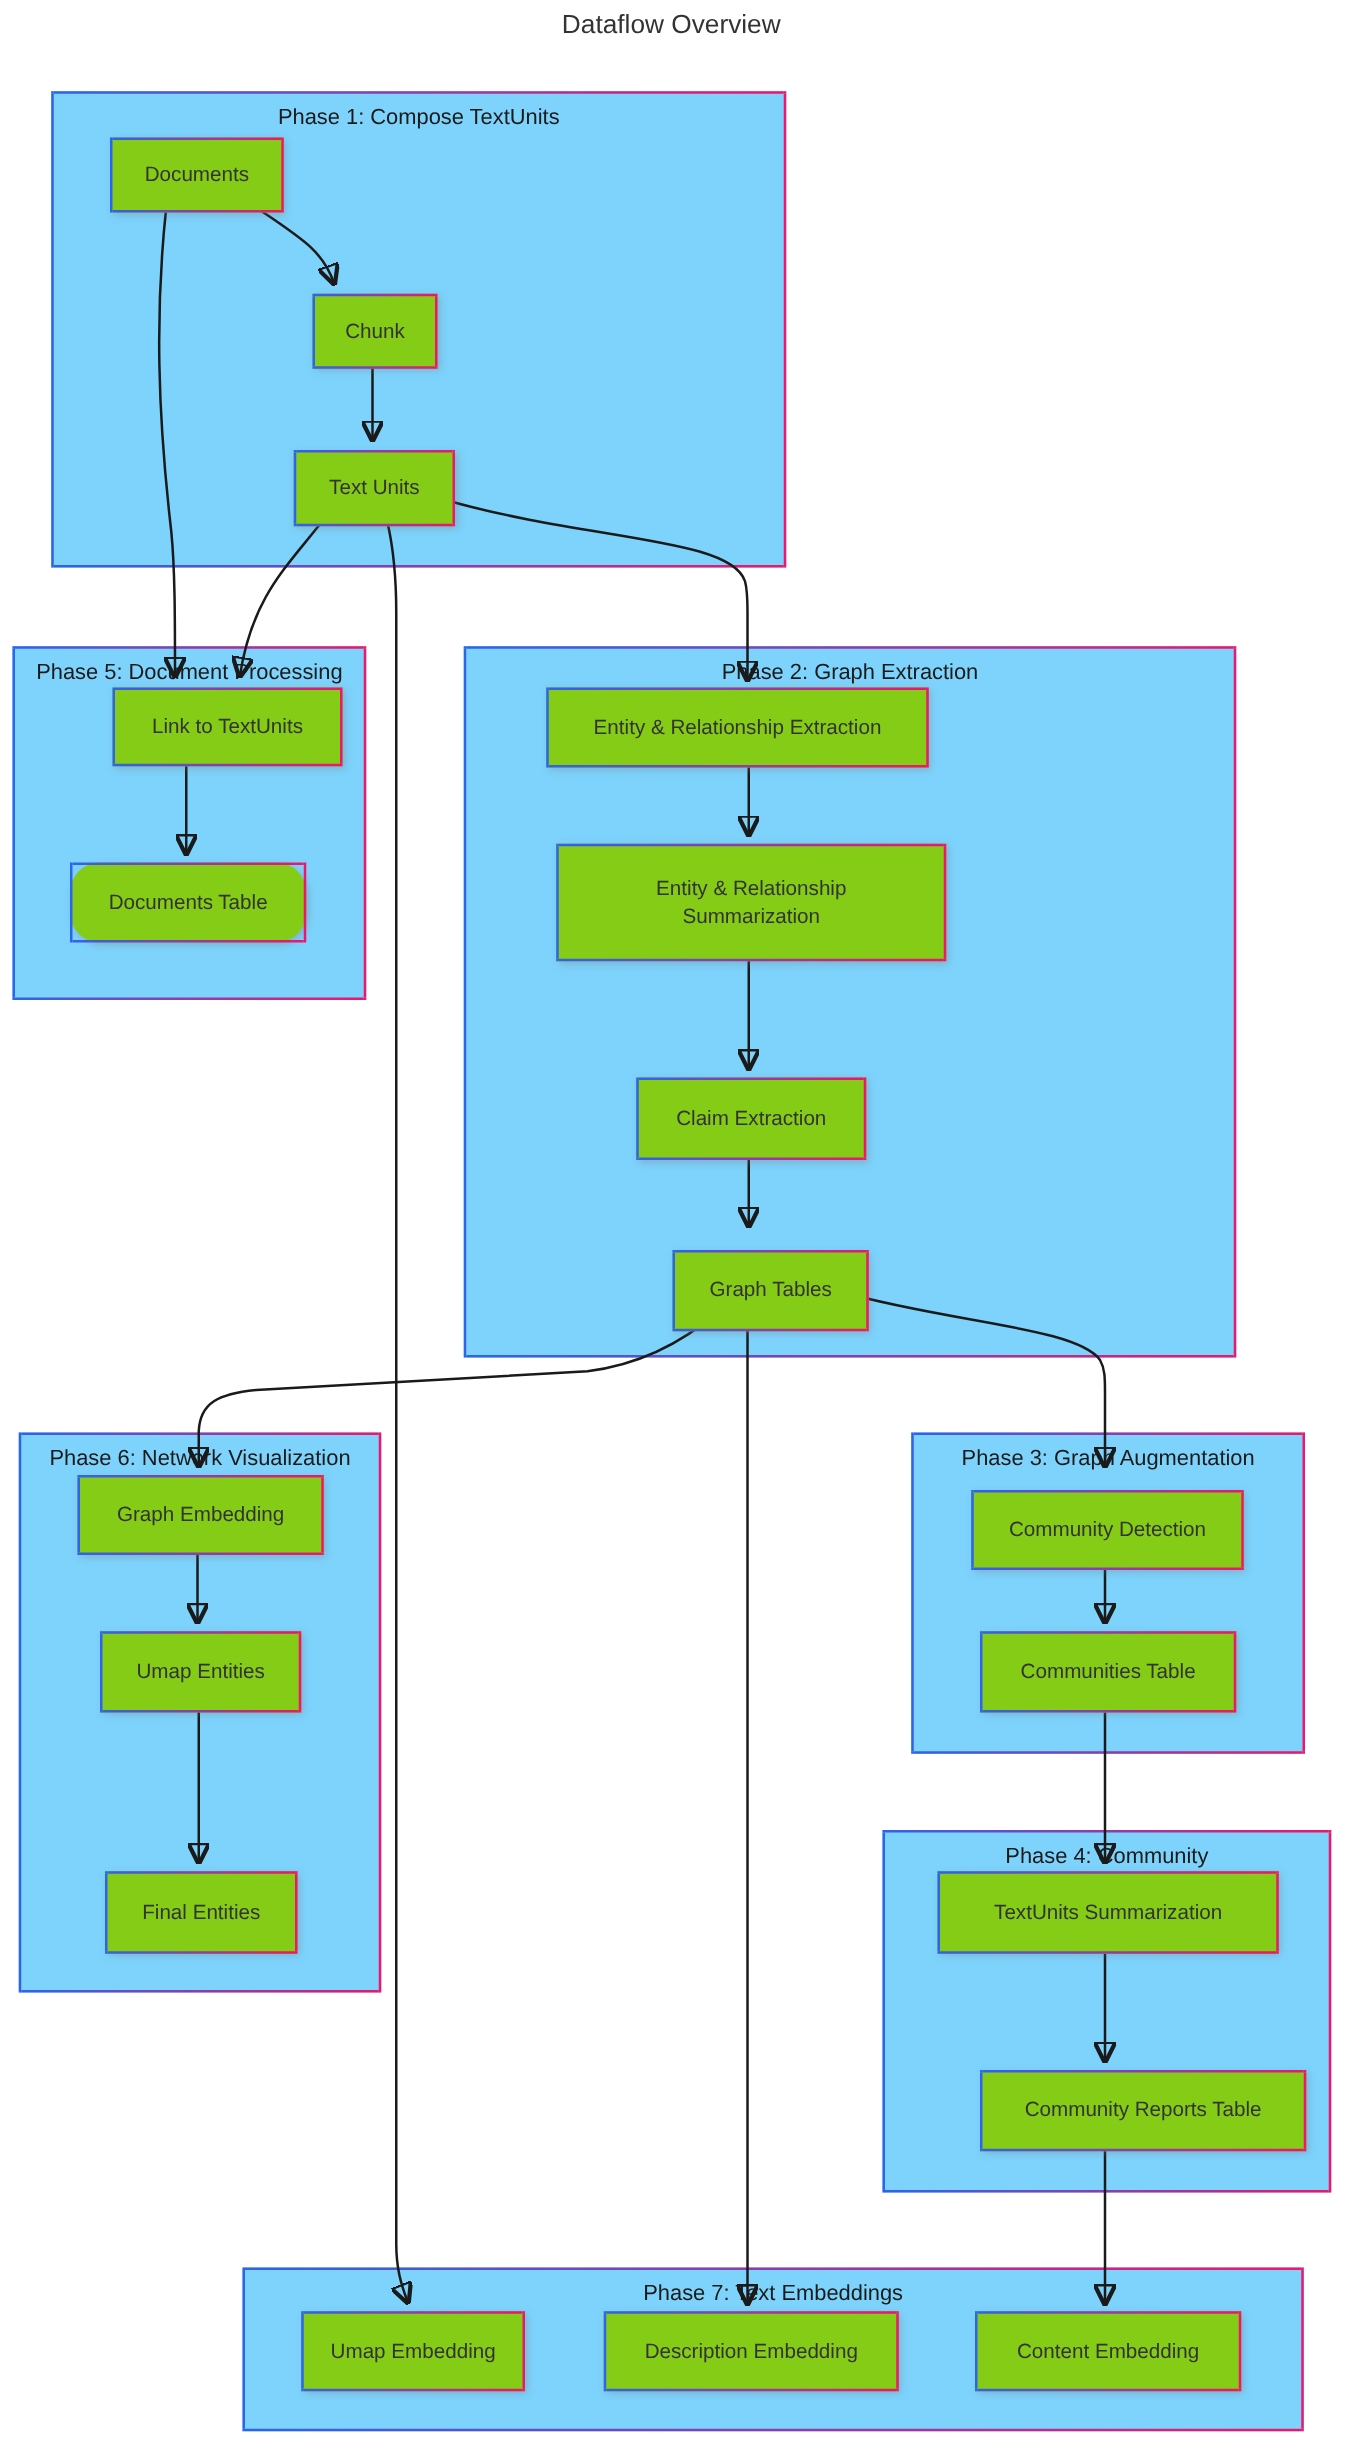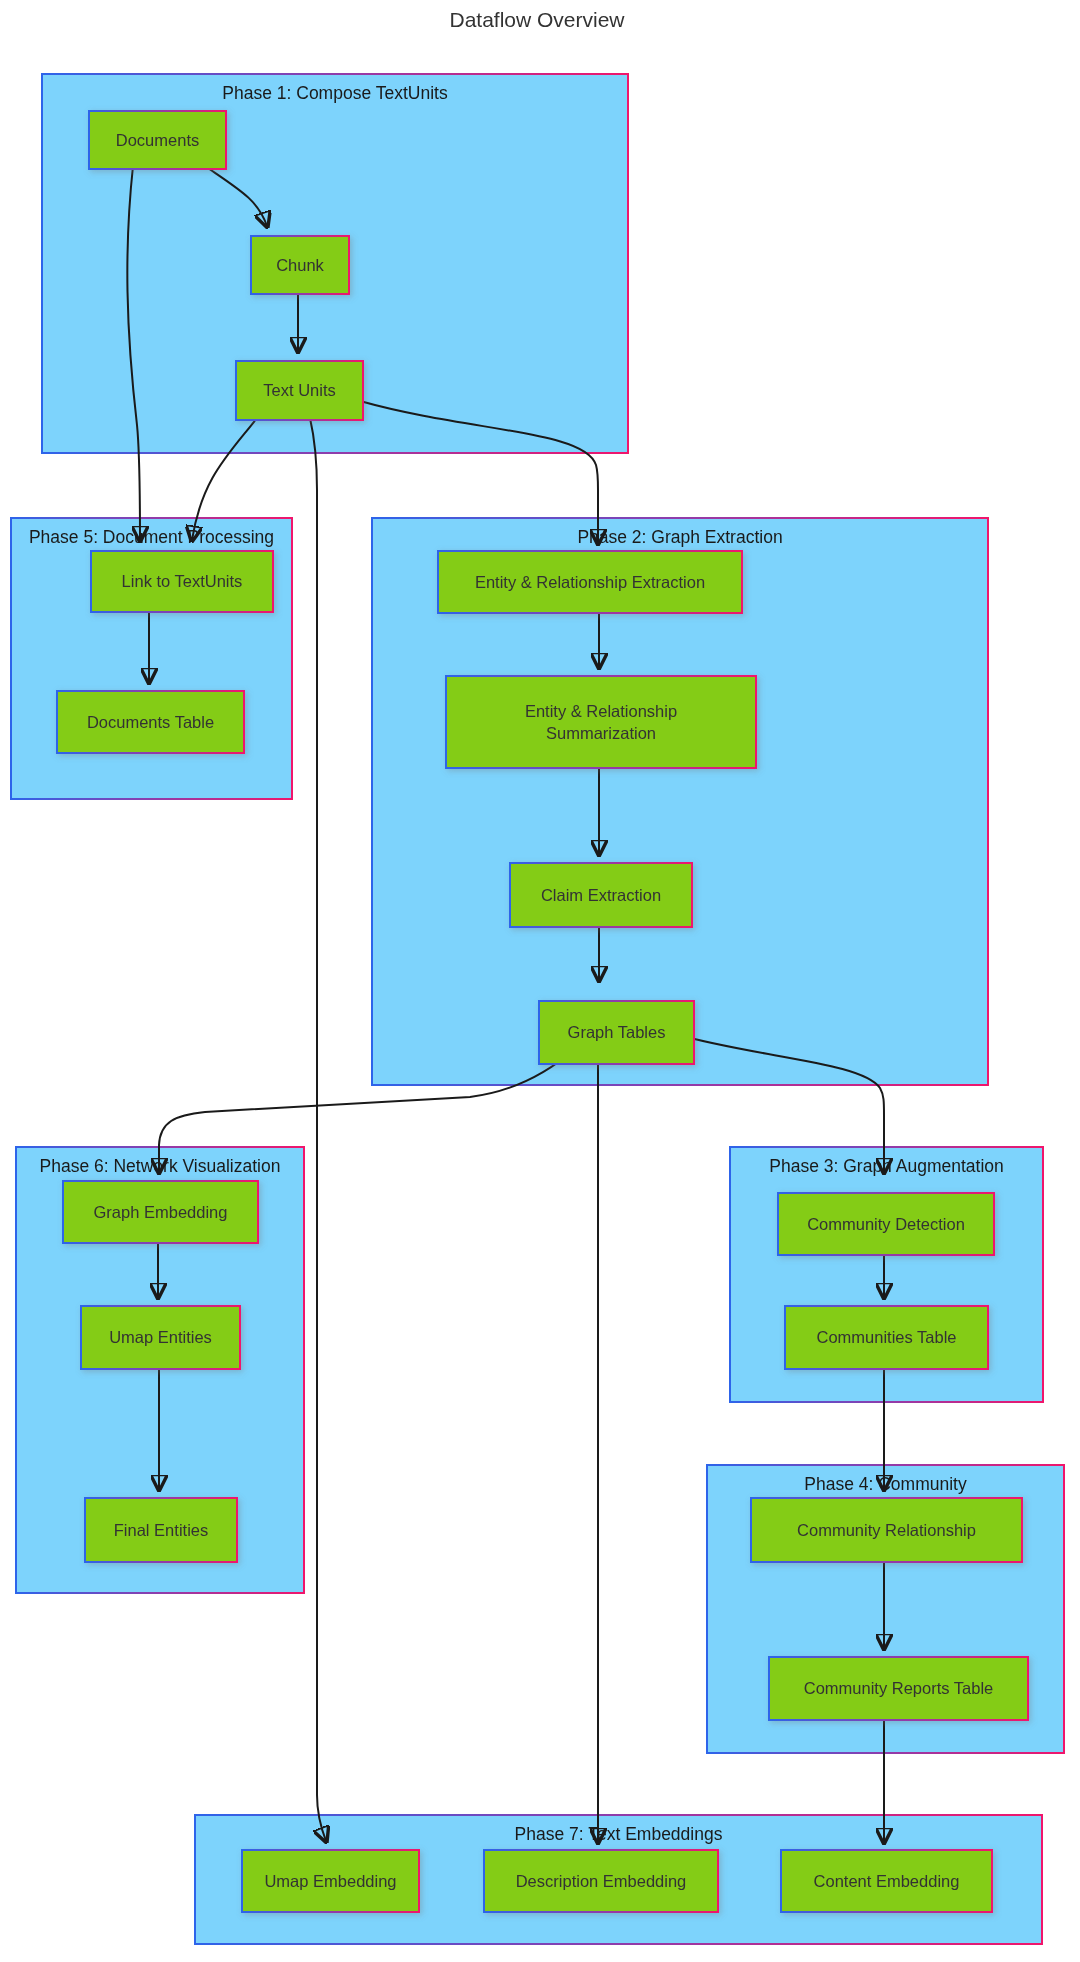--- a/index.html
+++ b/index.html
@@ -97,35 +97,35 @@
     <path d="M 884,1366 L 884,1489" marker-end="url(#arrow)"></path>
     <path d="M 884,1559 L 884,1648" marker-end="url(#arrow)"></path>
     <path d="M 884,1717 L 884,1842" marker-end="url(#arrow)"></path>
   </svg>
 
   <div class="node" style="left:88px;top:110px;width:135px;height:56px;">Documents</div>
   <div class="node" style="left:250px;top:235px;width:96px;height:56px;">Chunk</div>
   <div class="node" style="left:235px;top:360px;width:125px;height:57px;">Text Units</div>
 
   <div class="node" style="left:59px;top:550px;width:180px;height:59px;margin-left:31px;">Link to TextUnits</div>
-  <div class="node" style="left:56px;top:690px;width:185px;height:60px;">Documents Table</div>
+  <div class="node" style="left:56px;top:690px;width:185px;height:60px;border-radius:24px;">Documents Table</div>
 
   <div class="node" style="left:437px;top:550px;width:302px;height:60px;">Entity &amp; Relationship Extraction</div>
   <div class="node" style="left:445px;top:675px;width:308px;height:90px;">Entity &amp; Relationship
 Summarization</div>
   <div class="node" style="left:509px;top:862px;width:180px;height:62px;">Claim Extraction</div>
   <div class="node" style="left:522px;top:1000px;width:153px;height:61px;margin-left:16px;">Graph Tables</div>
 
   <div class="node" style="left:62px;top:1180px;width:193px;height:60px;">Graph Embedding</div>
   <div class="node" style="left:80px;top:1305px;width:157px;height:61px;">Umap Entities</div>
   <div class="node" style="left:84px;top:1497px;width:150px;height:62px;">Final Entities</div>
 
   <div class="node" style="left:777px;top:1192px;width:214px;height:60px;">Community Detection</div>
   <div class="node" style="left:784px;top:1305px;width:201px;height:61px;">Communities Table</div>
 
-  <div class="node" style="left:750px;top:1497px;width:269px;height:62px;">Community Relationship</div>
-  <div class="node" style="left:768px;top:1656px;width:257px;height:61px;">Community Reports Table</div>
+  <div class="node" style="left:750px;top:1497px;width:269px;height:62px;">TextUnits Summarization</div>
+  <div class="node" style="left:784px;top:1656px;width:257px;height:61px;">Community Reports Table</div>
 
   <div class="node" style="left:241px;top:1849px;width:175px;height:60px;">Umap Embedding</div>
   <div class="node" style="left:483px;top:1849px;width:232px;height:60px;">Description Embedding</div>
   <div class="node" style="left:780px;top:1849px;width:209px;height:60px;">Content Embedding</div>
 
 </div>
 
 </body></html>

